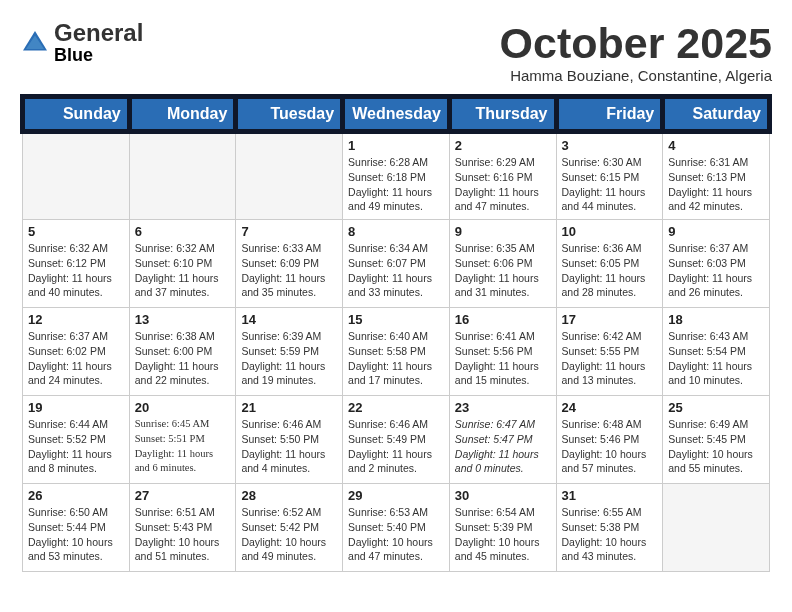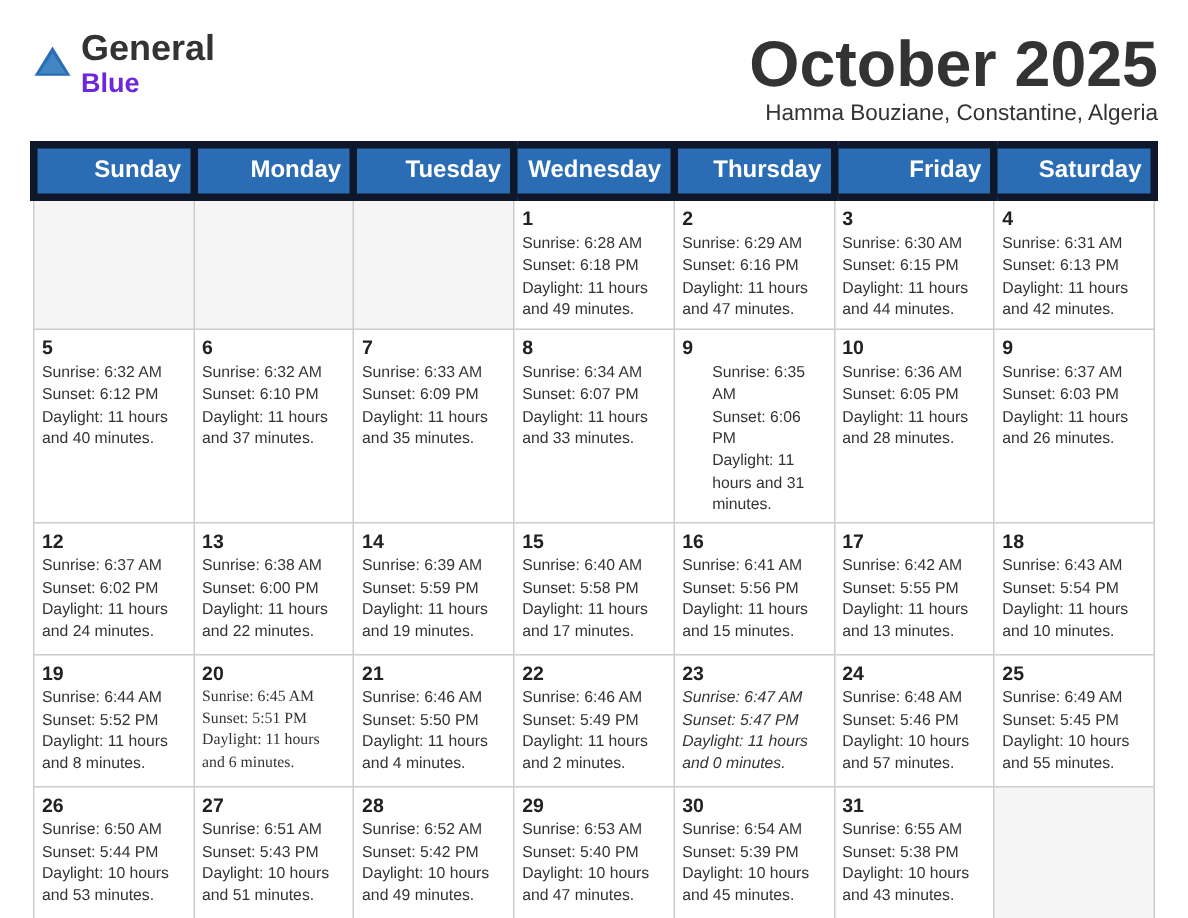--- a/index.html
+++ b/index.html
@@ -26,21 +26,21 @@
       line-height: 1.1;
     }
     .logo-general {
       font-size: 24px;
       font-weight: bold;
       color: #333;
     }
     .logo-blue {
       font-size: 18px;
       font-weight: bold;
-      color: #6d28d9;
+      color: #000000;
     }
     .logo-icon {
       width: 30px;
       height: 30px;
       margin-right: 4px;
     }
     .title-block {
       text-align: right;
     }
     .month-title {
@@ -178,21 +178,21 @@
 Daylight: 11 hours and 35 minutes.</div>
         </td>
         <td>
           <span class="day-num">8</span>
           <div class="day-info" style="white-space: pre-line;">Sunrise: 6:34 AM
 Sunset: 6:07 PM
 Daylight: 11 hours and 33 minutes.</div>
         </td>
         <td>
           <span class="day-num">9</span>
-          <div class="day-info" style="white-space: pre-line; margin-left: 20px;">Sunrise: 6:35 AM
+          <div class="day-info" style="white-space: pre-line;">Sunrise: 6:35 AM
 Sunset: 6:06 PM
 Daylight: 11 hours and 31 minutes.</div>
         </td>
         <td>
           <span class="day-num">10</span>
           <div class="day-info" style="white-space: pre-line;">Sunrise: 6:36 AM
 Sunset: 6:05 PM
 Daylight: 11 hours and 28 minutes.</div>
         </td>
         <td>

